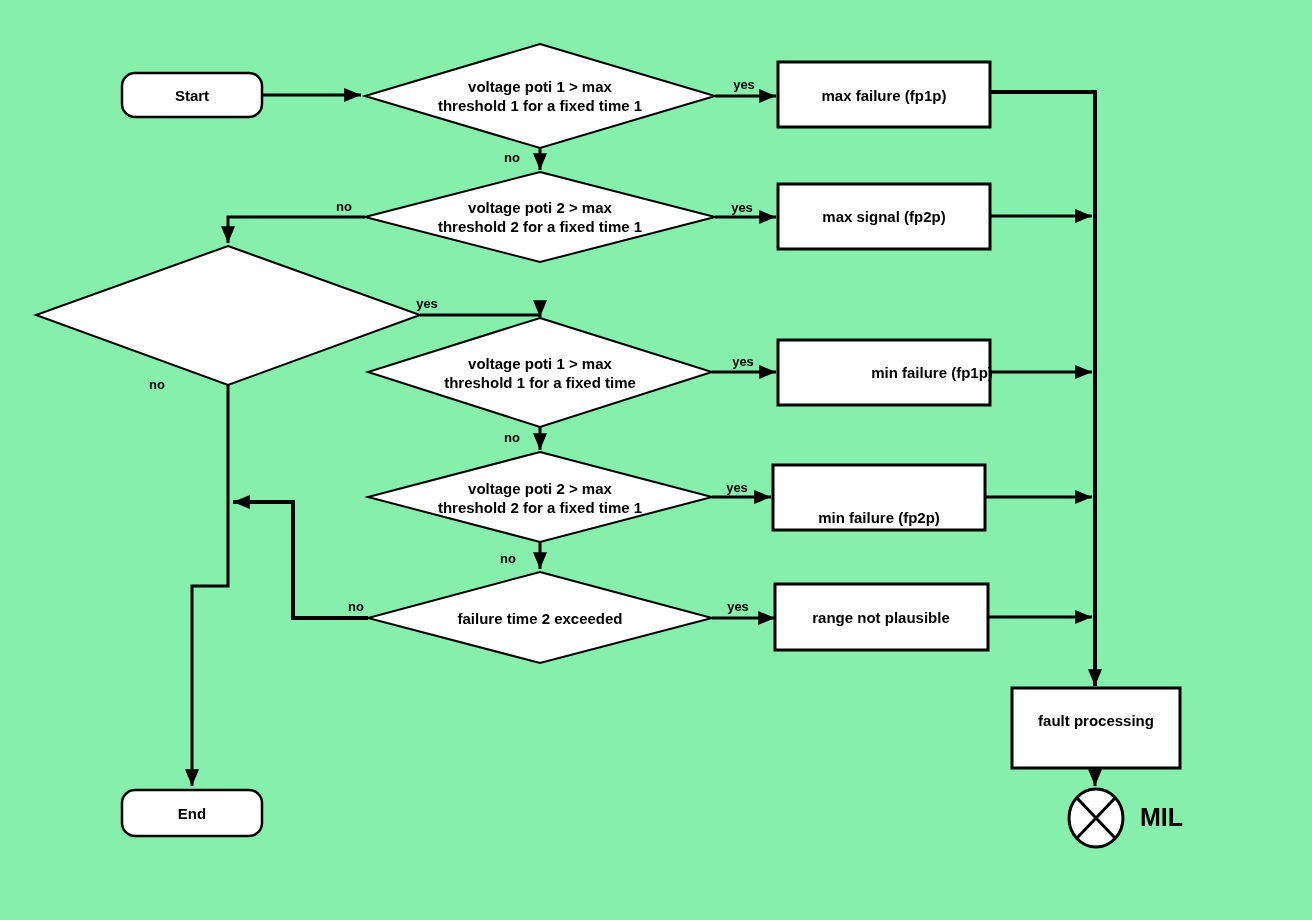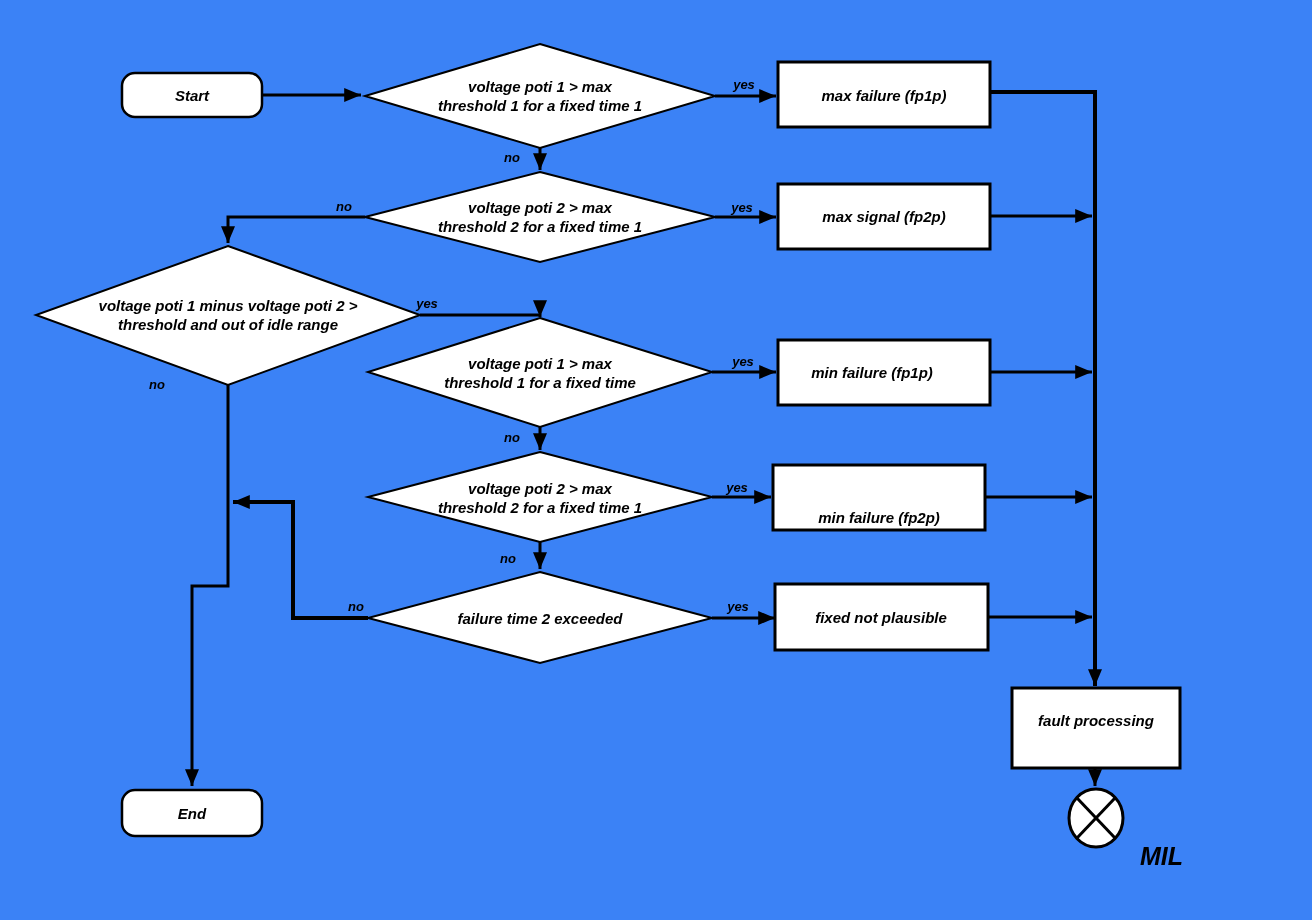--- a/index.html
+++ b/index.html
@@ -4,25 +4,24 @@
 <style>
   html, body {
     margin: 0;
     padding: 0;
     background: #ffffff;
   }
   #canvas {
     position: relative;
     width: 1312px;
     height: 920px;
-    background: #3b82f6;
+    background: #86efac;
     font-family: "Liberation Sans", sans-serif;
     color: #000000;
     overflow: hidden;
-    font-style: italic;
   }
   #shapes {
     position: absolute;
     left: 0;
     top: 0;
   }
   .node-text {
     position: absolute;
     transform: translate(-50%, -50%);
     white-space: pre-line;
@@ -39,21 +38,20 @@
     font-size: 13px;
     color: #000000;
     text-align: right;
   }
   .mil-text {
     position: absolute;
     transform: translate(0, -50%);
     font-weight: bold;
     font-size: 25px;
     color: #000000;
-    margin-top: 39px;
   }
 </style>
 </head>
 <body>
 
 <div id="canvas">
 
   <svg id="shapes" width="1312" height="920" viewBox="0 0 1312 920" xmlns="http://www.w3.org/2000/svg">
     <defs>
       <marker id="arrow" viewBox="0 0 12 10" refX="12" refY="5" markerWidth="17" markerHeight="14" markerUnits="userSpaceOnUse" orient="auto">
@@ -105,30 +103,28 @@
     </g>
   </svg>
 
   <div class="node-text" style="left:192px; top:95px;">Start</div>
   <div class="node-text" style="left:540px; top:96px;">voltage poti 1 &gt; max
 threshold 1 for a fixed time 1</div>
   <div class="node-text" style="left:884px; top:95px;text-align:center;">max failure (fp1p)</div>
   <div class="node-text" style="left:540px; top:217px;">voltage poti 2 &gt; max
 threshold 2 for a fixed time 1</div>
   <div class="node-text" style="left:884px; top:216px;">max signal (fp2p)</div>
-  <div class="node-text" style="left:228px; top:315px;">voltage poti 1 minus voltage poti 2 &gt;
-threshold and out of  idle range</div>
   <div class="node-text" style="left:540px; top:373px;">voltage poti 1 &gt; max
 threshold 1 for a fixed time</div>
-  <div class="node-text" style="left:872px; top:372px;">min failure (fp1p)</div>
+  <div class="node-text" style="left:932px; top:372px;">min failure (fp1p)</div>
   <div class="node-text" style="left:540px; top:498px;">voltage poti 2 &gt; max
 threshold 2 for a fixed time 1</div>
   <div class="node-text" style="left:879px; top:497px;margin-top:20px;">min failure (fp2p)</div>
   <div class="node-text" style="left:540px; top:618px;">failure time 2 exceeded</div>
-  <div class="node-text" style="left:881px; top:617px;">fixed not plausible</div>
+  <div class="node-text" style="left:881px; top:617px;">range not plausible</div>
   <div class="node-text" style="left:1096px; top:720px;">fault processing</div>
   <div class="mil-text" style="left:1140px; top:817px;">MIL</div>
   <div class="node-text" style="left:192px; top:813px;">End</div>
 
   <div class="branch-label" style="left:744px; top:84px;">yes</div>
   <div class="branch-label" style="left:512px; top:157px;">no</div>
   <div class="branch-label" style="left:742px; top:207px;">yes</div>
   <div class="branch-label" style="left:344px; top:206px;">no</div>
   <div class="branch-label" style="left:427px; top:303px;">yes</div>
   <div class="branch-label" style="left:157px; top:384px;">no</div>

